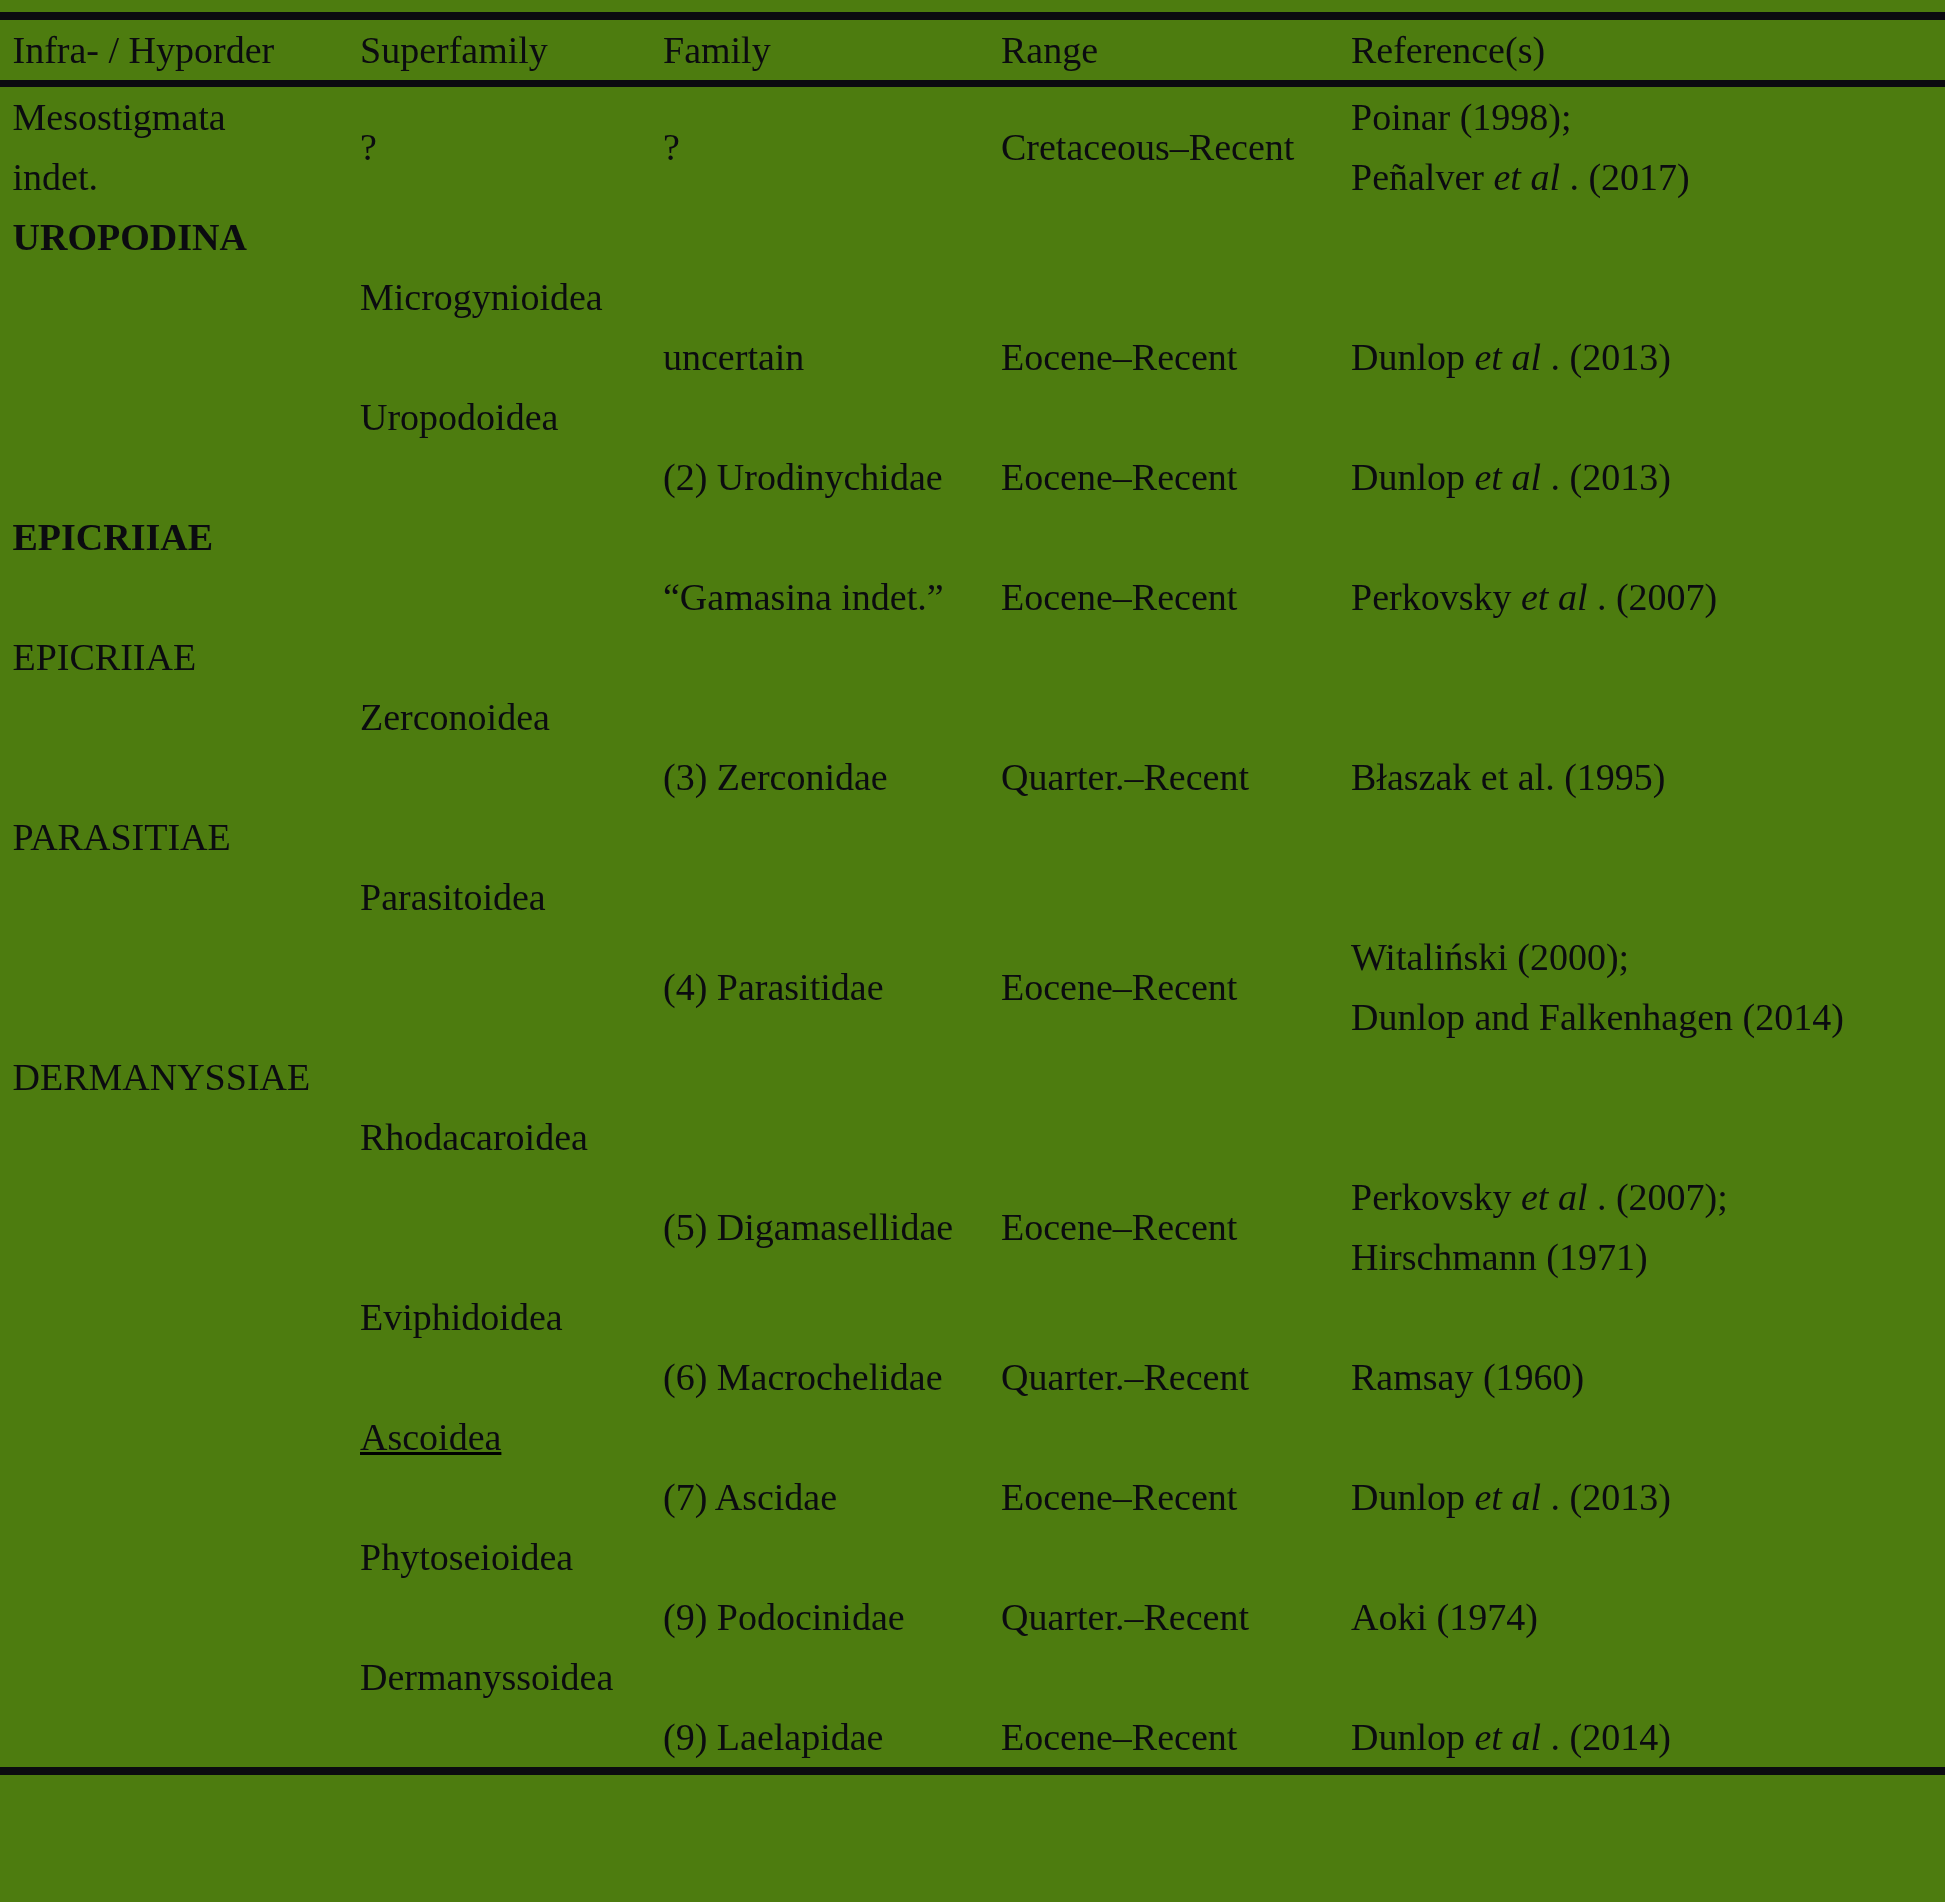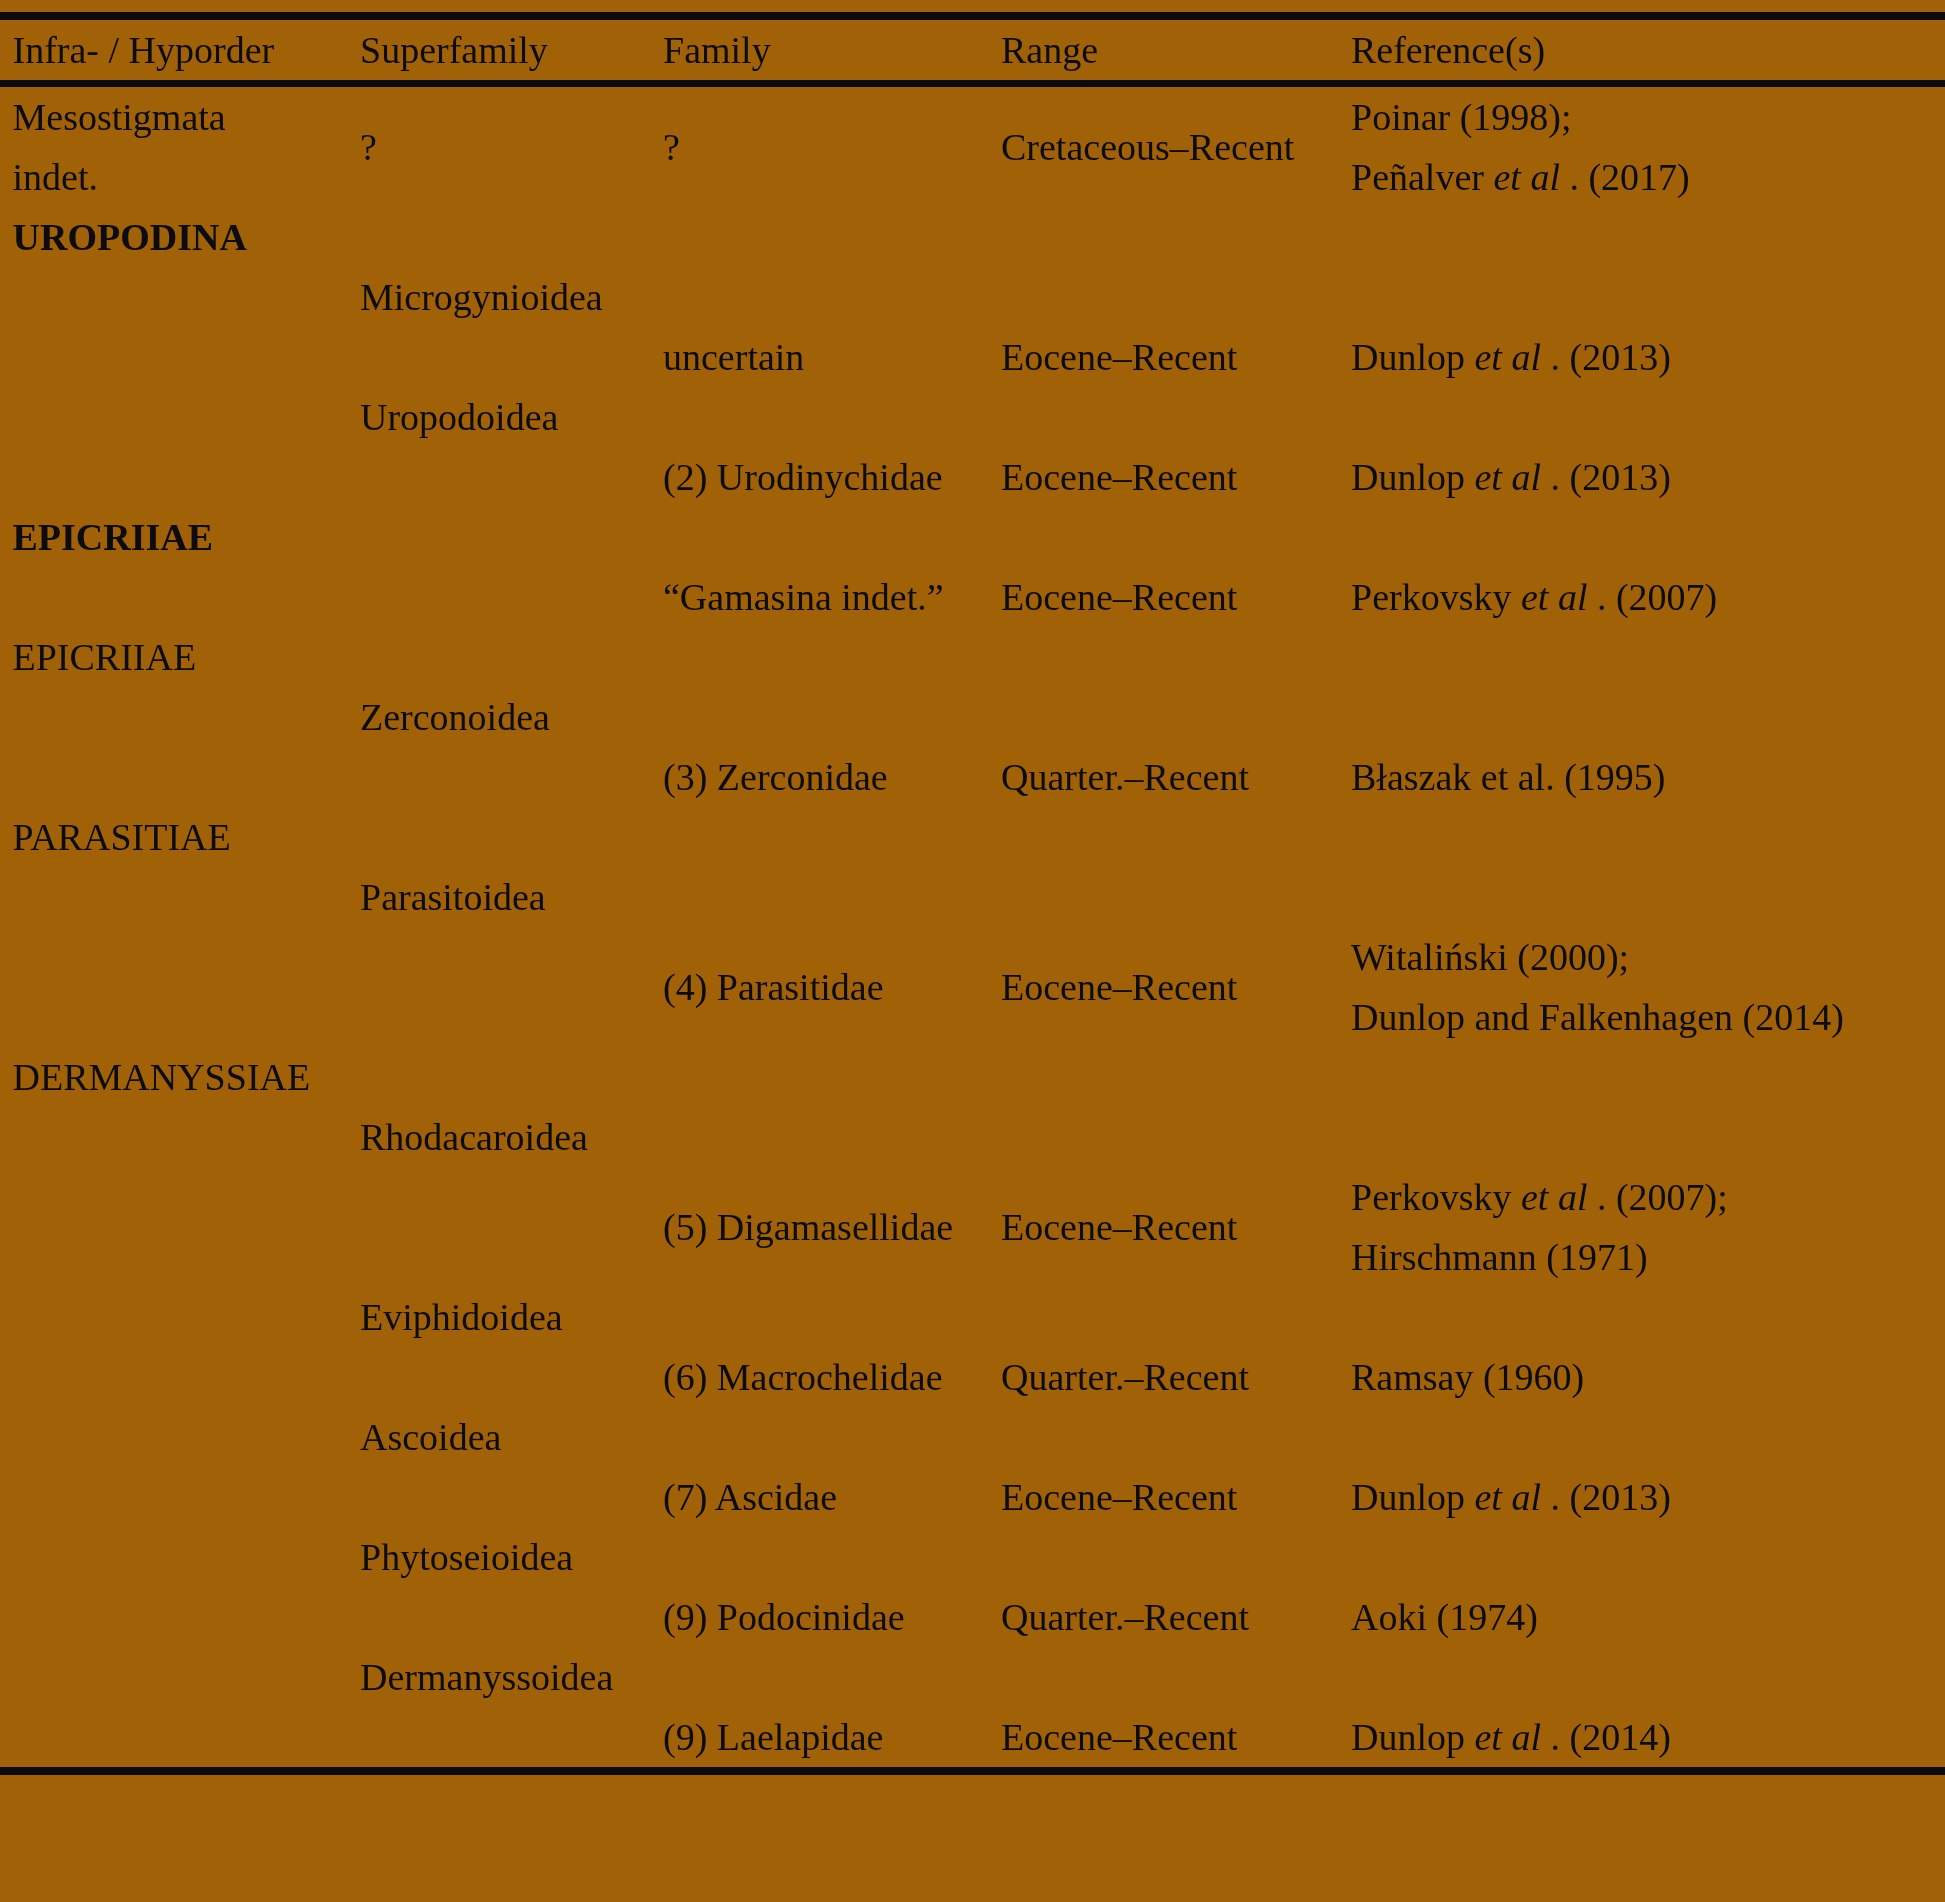--- a/index.html
+++ b/index.html
@@ -4,21 +4,21 @@
 <style>
   html, body {
     margin: 0;
     padding: 0;
     background: #ffffff;
   }
   .page {
     position: relative;
     width: 1946px;
     height: 1903px;
-    background: #a16207;
+    background: #4d7c0f;
     overflow: hidden;
   }
   table.tax {
     border-collapse: collapse;
     table-layout: fixed;
     width: 1946px;
     margin-top: 12px;
     border-top: 8px solid #0b0b10;
     border-bottom: 8px solid #0b0b10;
   }
@@ -216,21 +216,21 @@
         </tr>
         <tr style="height: 60px;">
           <td></td>
           <td></td>
           <td>(6) Macrochelidae</td>
           <td>Quarter.–Recent</td>
           <td>
             <div class="reference-line"><span>Ramsay (1960)</span></div>
           </td>
         </tr>
-        <tr style="height: 60px;">
+        <tr style="height: 60px; text-decoration: underline;">
           <td></td>
           <td>Ascoidea</td>
           <td></td>
           <td></td>
           <td></td>
         </tr>
         <tr style="height: 60px;">
           <td></td>
           <td></td>
           <td>(7) Ascidae</td>

